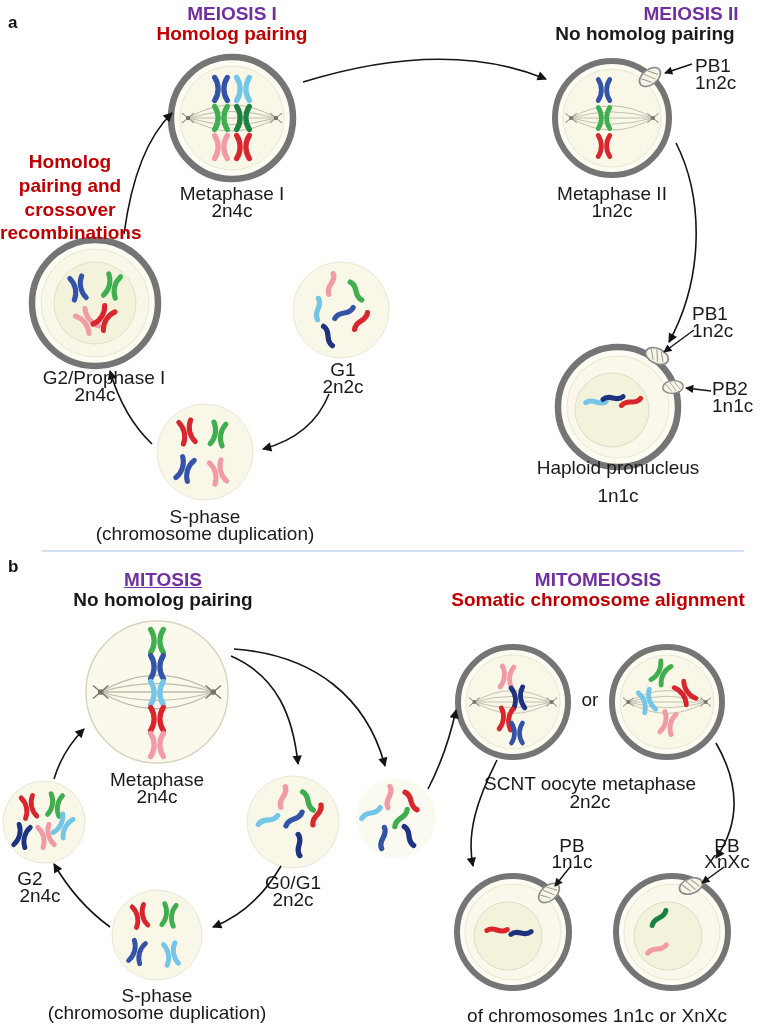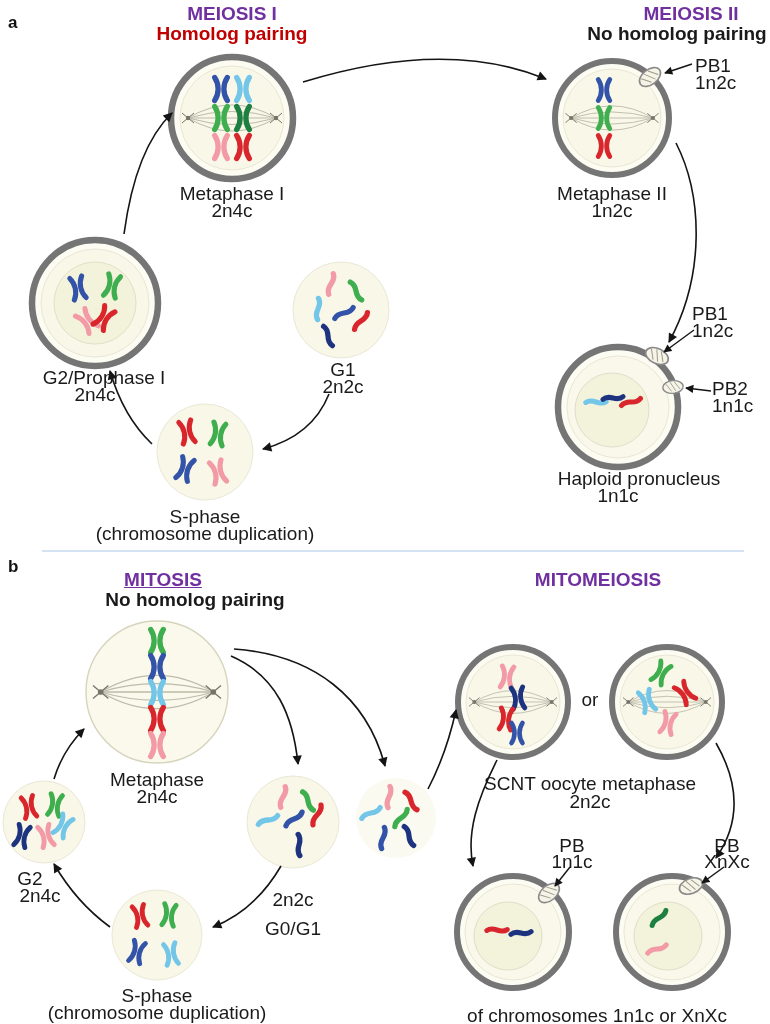--- a/index.html
+++ b/index.html
@@ -2,21 +2,21 @@
 <html style="--purple: #7030a0; --redtxt: #c00000; --divider: #a9c6e6; --chr-blue: #3353a8; --chr-navy: #1e3380; --chr-cyan: #74c6e8; --chr-green: #3fae4e; --chr-dgreen: #1e8040; --chr-red: #d9262c; --chr-pink: #f29aa5;"><head>
 <meta charset="utf-8">
 <style>
   * { margin:0; padding:0; box-sizing:border-box; }
   html,body { background:#ffffff; }
   body { font-family:"Liberation Sans", sans-serif; }
   .stage { position:relative; width:770px; height:1024px; background:#fff; overflow:hidden; }
   .svg-layer { position:absolute; left:0; top:0; width:770px; height:1024px; }
   .lbl { position:absolute; font-size:19px; line-height:1.25; color:#1a1a1a; white-space:nowrap; }
   .ctr { transform:translateX(-50%); text-align:center; }
-  .bold { font-weight:bold;margin-left:32px; }
+  .bold { font-weight:bold; }
   .purple { color:var(--purple); font-weight:bold; }
   .redtxt { color:var(--redtxt); font-weight:bold; }
   .panel-letter { font-size:17px; font-weight:bold; color:#111; }
   .wrap { white-space:normal; }
   .arr { fill:none; stroke:#141414; stroke-width:1.6; marker-end:url(#ah); }
   .ptr { fill:none; stroke:#141414; stroke-width:1.4; marker-end:url(#ah); }
   .c-blue   { color:var(--chr-blue); }
   .c-navy   { color:var(--chr-navy); }
   .c-cyan   { color:var(--chr-cyan); }
   .c-green  { color:var(--chr-green); }
@@ -268,51 +268,53 @@
 
   <div class="lbl ctr" style="left:232px; top:182px;">Metaphase I</div>
   <div class="lbl ctr" style="left:232px; top:199px;">2n4c</div>
 
   <div class="lbl ctr" style="left:612px; top:182px;">Metaphase II</div>
   <div class="lbl ctr" style="left:612px; top:199px;">1n2c</div>
 
   <div class="lbl" style="left:695px; top:54px;">PB1</div>
   <div class="lbl" style="left:695px; top:71px;">1n2c</div>
 
+  <div class="lbl redtxt wrap" style="left:0px; top:150px; width:140px; text-align:center;">Homolog pairing and crossover recombinations</div>
 
   <div class="lbl ctr" style="left:104px; top:366px;">G2/Prophase I</div>
   <div class="lbl ctr" style="left:95px; top:383px;">2n4c</div>
 
   <div class="lbl ctr" style="left:343px; top:358px;">G1</div>
   <div class="lbl ctr" style="left:343px; top:375px;">2n2c</div>
 
   <div class="lbl ctr" style="left:205px; top:505px;">S-phase</div>
   <div class="lbl ctr" style="left:205px; top:522px;">(chromosome duplication)</div>
 
   <div class="lbl" style="left:692px; top:302px;">PB1</div>
   <div class="lbl" style="left:692px; top:319px;">1n2c</div>
   <div class="lbl" style="left:712px; top:377px;">PB2</div>
   <div class="lbl" style="left:712px; top:394px;">1n1c</div>
 
-  <div class="lbl ctr" style="left:618px; top:467px;margin-left:21px;">Haploid pronucleus</div>
+  <div class="lbl ctr" style="left:618px; top:456px;">Haploid pronucleus</div>
   <div class="lbl ctr" style="left:618px; top:484px;">1n1c</div>
 
   <div class="lbl panel-letter" style="left:8px; top:556px;">b</div>
 
   <div class="lbl ctr purple" style="left:163px; top:568px;text-decoration:underline;">MITOSIS</div>
   <div class="lbl ctr bold" style="left:163px; top:588px;">No homolog pairing</div>
   <div class="lbl ctr purple" style="left:598px; top:568px;">MITOMEIOSIS</div>
+  <div class="lbl ctr redtxt" style="left:598px; top:588px;">Somatic chromosome alignment</div>
 
   <div class="lbl ctr" style="left:157px; top:768px;">Metaphase</div>
   <div class="lbl ctr" style="left:157px; top:785px;">2n4c</div>
 
   <div class="lbl ctr" style="left:30px; top:867px;">G2</div>
   <div class="lbl ctr" style="left:40px; top:884px;">2n4c</div>
 
-  <div class="lbl ctr" style="left:293px; top:917px;">G0/G1</div>
+  <div class="lbl ctr" style="left:293px; top:871px;">G0/G1</div>
   <div class="lbl ctr" style="left:293px; top:888px;">2n2c</div>
 
   <div class="lbl ctr" style="left:157px; top:984px;">S-phase</div>
   <div class="lbl ctr" style="left:157px; top:1001px;">(chromosome duplication)</div>
 
   <div class="lbl ctr" style="left:590px; top:688px;">or</div>
 
   <div class="lbl ctr" style="left:590px; top:772px;">SCNT oocyte metaphase</div>
   <div class="lbl ctr" style="left:590px; top:790px;">2n2c</div>
 

